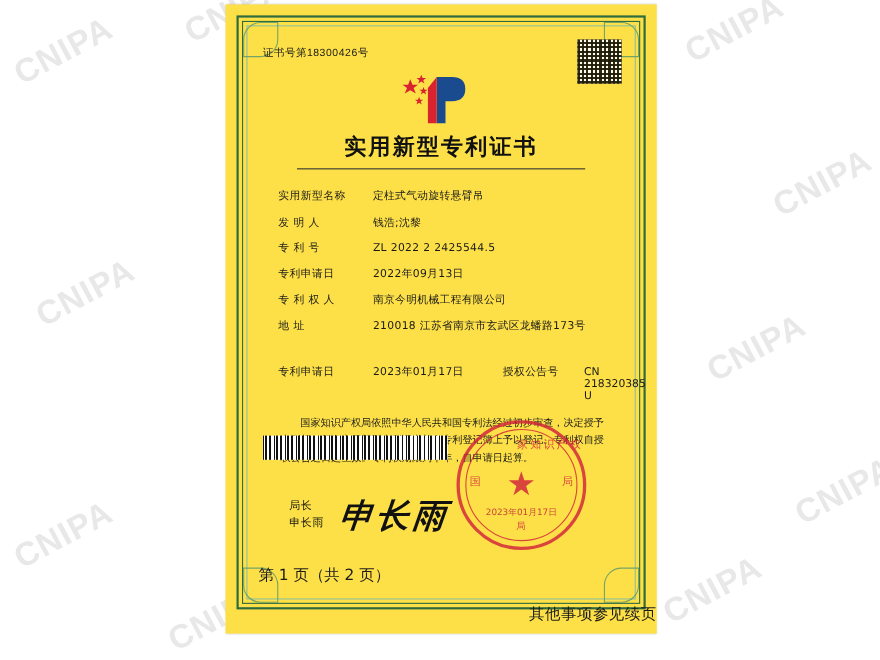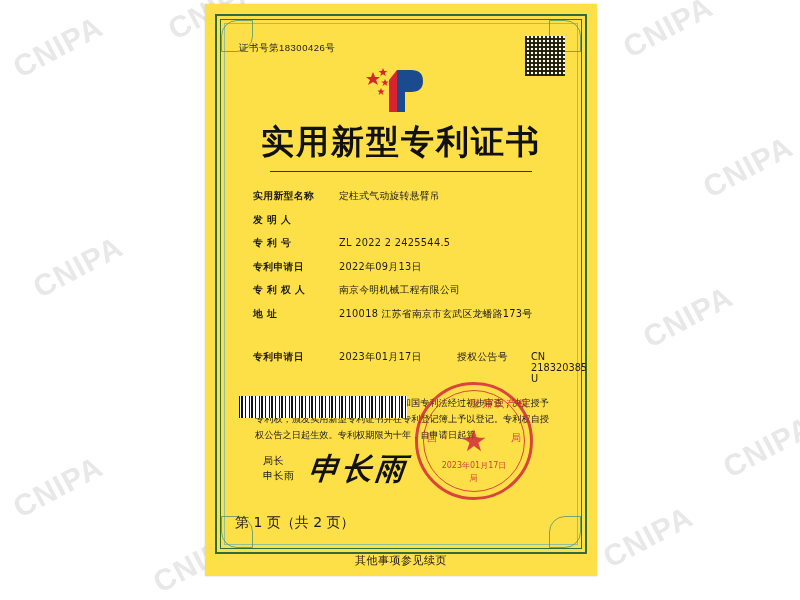--- a/index.html
+++ b/index.html
@@ -126,21 +126,21 @@
     left: 50%;
     transform: translateX(-50%);
     top: 0;
     width: 76px;
     height: 50px;
   }
 
   .title {
     text-align: center;
     font-family: "DejaVu Sans", sans-serif;
-    font-size: 33px;
+    font-size: 20px;
     font-weight: bold;
     color: #111;
     letter-spacing: 2px;
     margin-top: 2px;
   }
   .title-rule {
     width: 262px;
     height: 1px;
     background: #333;
     margin: 6px auto 0 auto;
@@ -157,21 +157,20 @@
     align-items: baseline;
     font-size: 9.8px;
     color: #1a1a1a;
     margin-bottom: 10.5px;
     font-family: "DejaVu Sans", sans-serif;
   }
   .flabel {
     width: 86px;
     flex: 0 0 86px;
     letter-spacing: .4px;
-    font-weight: bold;
   }
   .fvalue {
     flex: 1;
     letter-spacing: .3px;
   }
   .frow.two .fvalue {
     flex: 0 0 118px;
   }
   .flabel2 {
     flex: 0 0 74px;
@@ -294,22 +293,22 @@
     text-align: left;
     font-size: 14px;
     color: #1a1a1a;
     font-family: "DejaVu Sans", sans-serif;
   }
 
   .footnote {
     position: absolute;
     left: 0; right: 0;
     bottom: 8px;
-    text-align: center;
-    font-size: 11px;
+    text-align: right;
+    font-size: 14px;
     color: #1a1a1a;
     font-family: "DejaVu Sans", sans-serif;
     letter-spacing: .5px;
   }
 </style>
 </head>
 <body>
 
 <div id="page">
 
@@ -355,20 +354,21 @@
       <div class="title">实用新型专利证书</div>
       <div class="title-rule"></div>
 
       <div class="fields">
         <div class="frow">
           <div class="flabel">实用新型名称</div>
           <div class="fvalue">定柱式气动旋转悬臂吊</div>
         </div>
         <div class="frow">
           <div class="flabel">发 明 人</div>
+          <div class="fvalue">钱浩;沈黎</div>
         </div>
         <div class="frow">
           <div class="flabel">专 利 号</div>
           <div class="fvalue">ZL 2022 2 2425544.5</div>
         </div>
         <div class="frow">
           <div class="flabel">专利申请日</div>
           <div class="fvalue">2022年09月13日</div>
         </div>
         <div class="frow">

